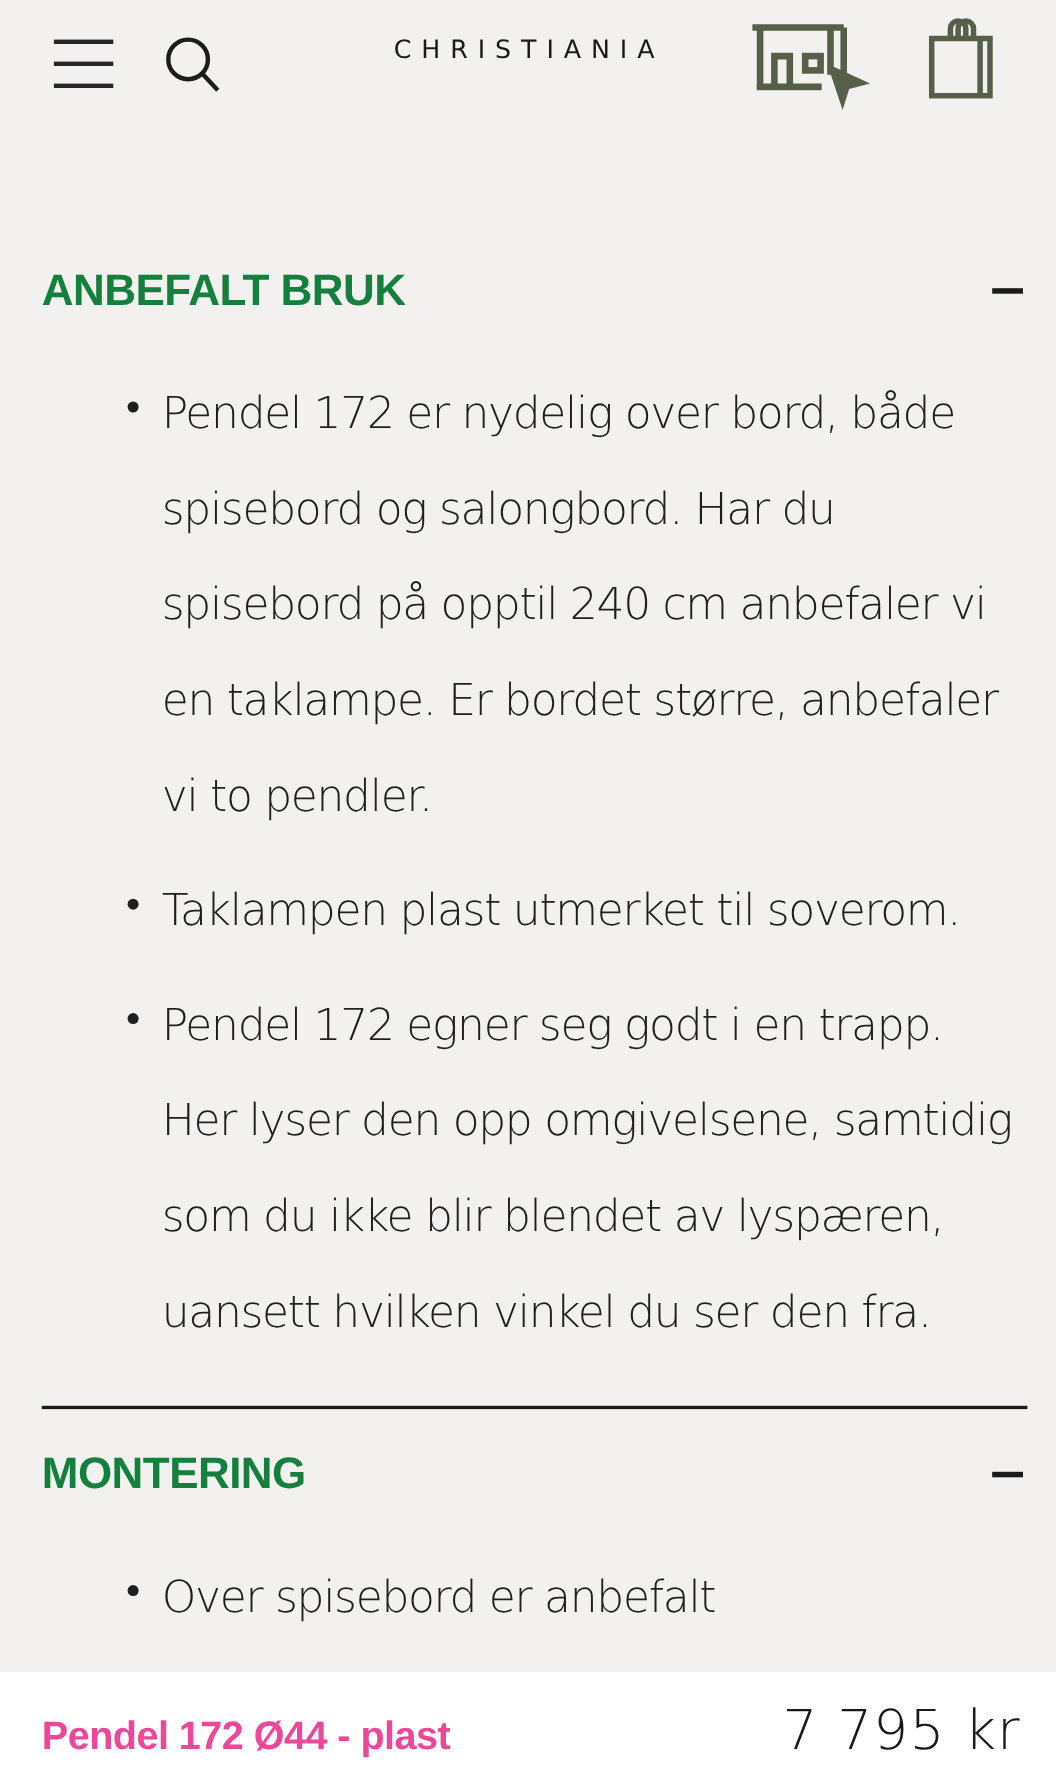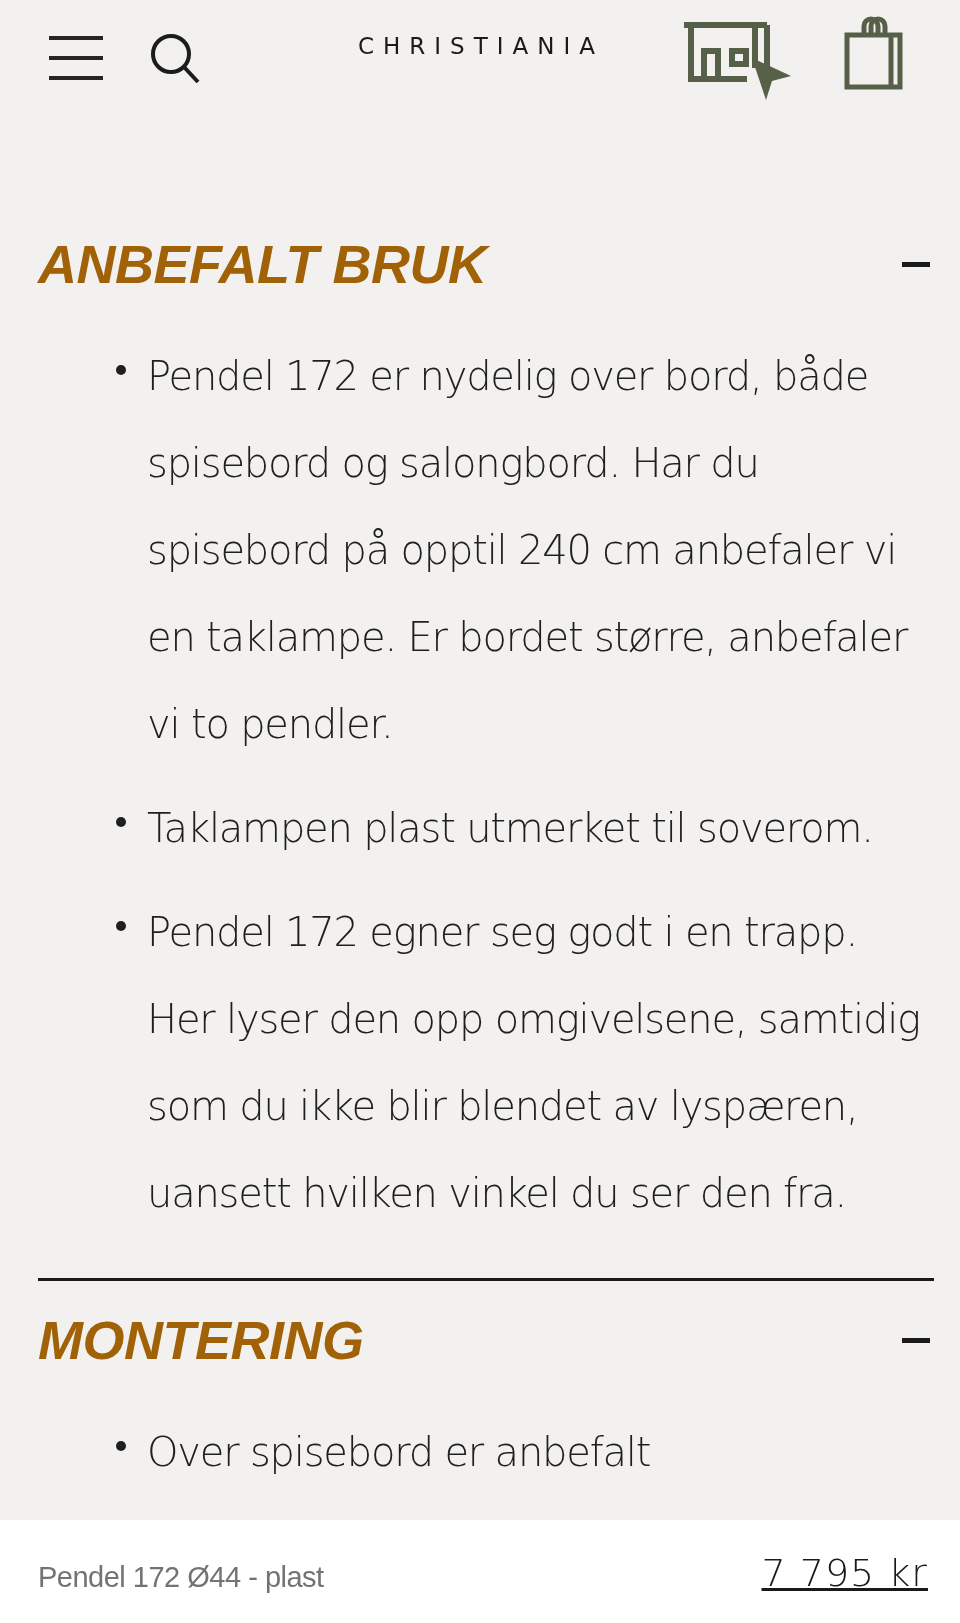--- a/index.html
+++ b/index.html
@@ -29,23 +29,22 @@
     .store-btn { position: absolute; left: 684px; top: 20px; width: 116px; height: 86px; cursor: pointer; }
     .bag-btn { position: absolute; left: 844px; top: 16px; width: 62px; height: 74px; cursor: pointer; }
 
     .section {
       position: absolute; left: 38px; width: 896px;
     }
     .section-header {
       height: 80px; display: flex; align-items: center; justify-content: space-between; cursor: pointer;
     }
     .section-title {
-      font-family: "Liberation Sans", sans-serif; font-weight: bold; font-size: 54px; letter-spacing: -0.5px;
-      color: #a16207;
-      font-style: italic;
+      font-family: "Liberation Sans", sans-serif; font-weight: bold; font-size: 40px; letter-spacing: -0.5px;
+      color: #15803d;
     }
     .toggle {
       width: 28px; height: 5px; background: #1a1a1a; margin-right: 4px;
     }
     .bullets {
       list-style: none; padding-left: 0;
     }
     .bullets li {
       position: relative; padding-left: 109px;
       font-family: "DejaVu Sans", sans-serif; font-weight: 300;
@@ -58,26 +57,26 @@
     }
     .bullets li + li { margin-top: 17px; }
     .divider {
       position: absolute; left: 38px; top: 1278px; width: 896px; height: 3px; background: #1a1a1a;
     }
     .footer {
       position: absolute; left: 0; top: 1520px; width: 960px; height: 103px; background: #ffffff;
       display: flex; align-items: center; justify-content: space-between; padding: 0 32px 0 38px;
     }
     .product-name {
-      font-family: "Liberation Sans", sans-serif; font-weight: normal; font-size: 29px; color: #737373;
+      font-family: "Liberation Sans", sans-serif; font-weight: bold; font-size: 36px; color: #ec4899;
       letter-spacing: -0.5px; margin-top: 12px;
     }
     .price {
-      font-family: "DejaVu Sans", sans-serif; font-weight: 300; font-size: 38px; color: #1a1a1a;
-      letter-spacing: 1px; margin-top: 2px; text-decoration: underline;
+      font-family: "DejaVu Sans", sans-serif; font-weight: 300; font-size: 50px; color: #1a1a1a;
+      letter-spacing: 1px; margin-top: 2px;
     }
   </style>
 </head>
 <body>
 
 <div class="header">
   <div class="menu-btn">
     <span></span>
     <span></span>
     <span></span>

